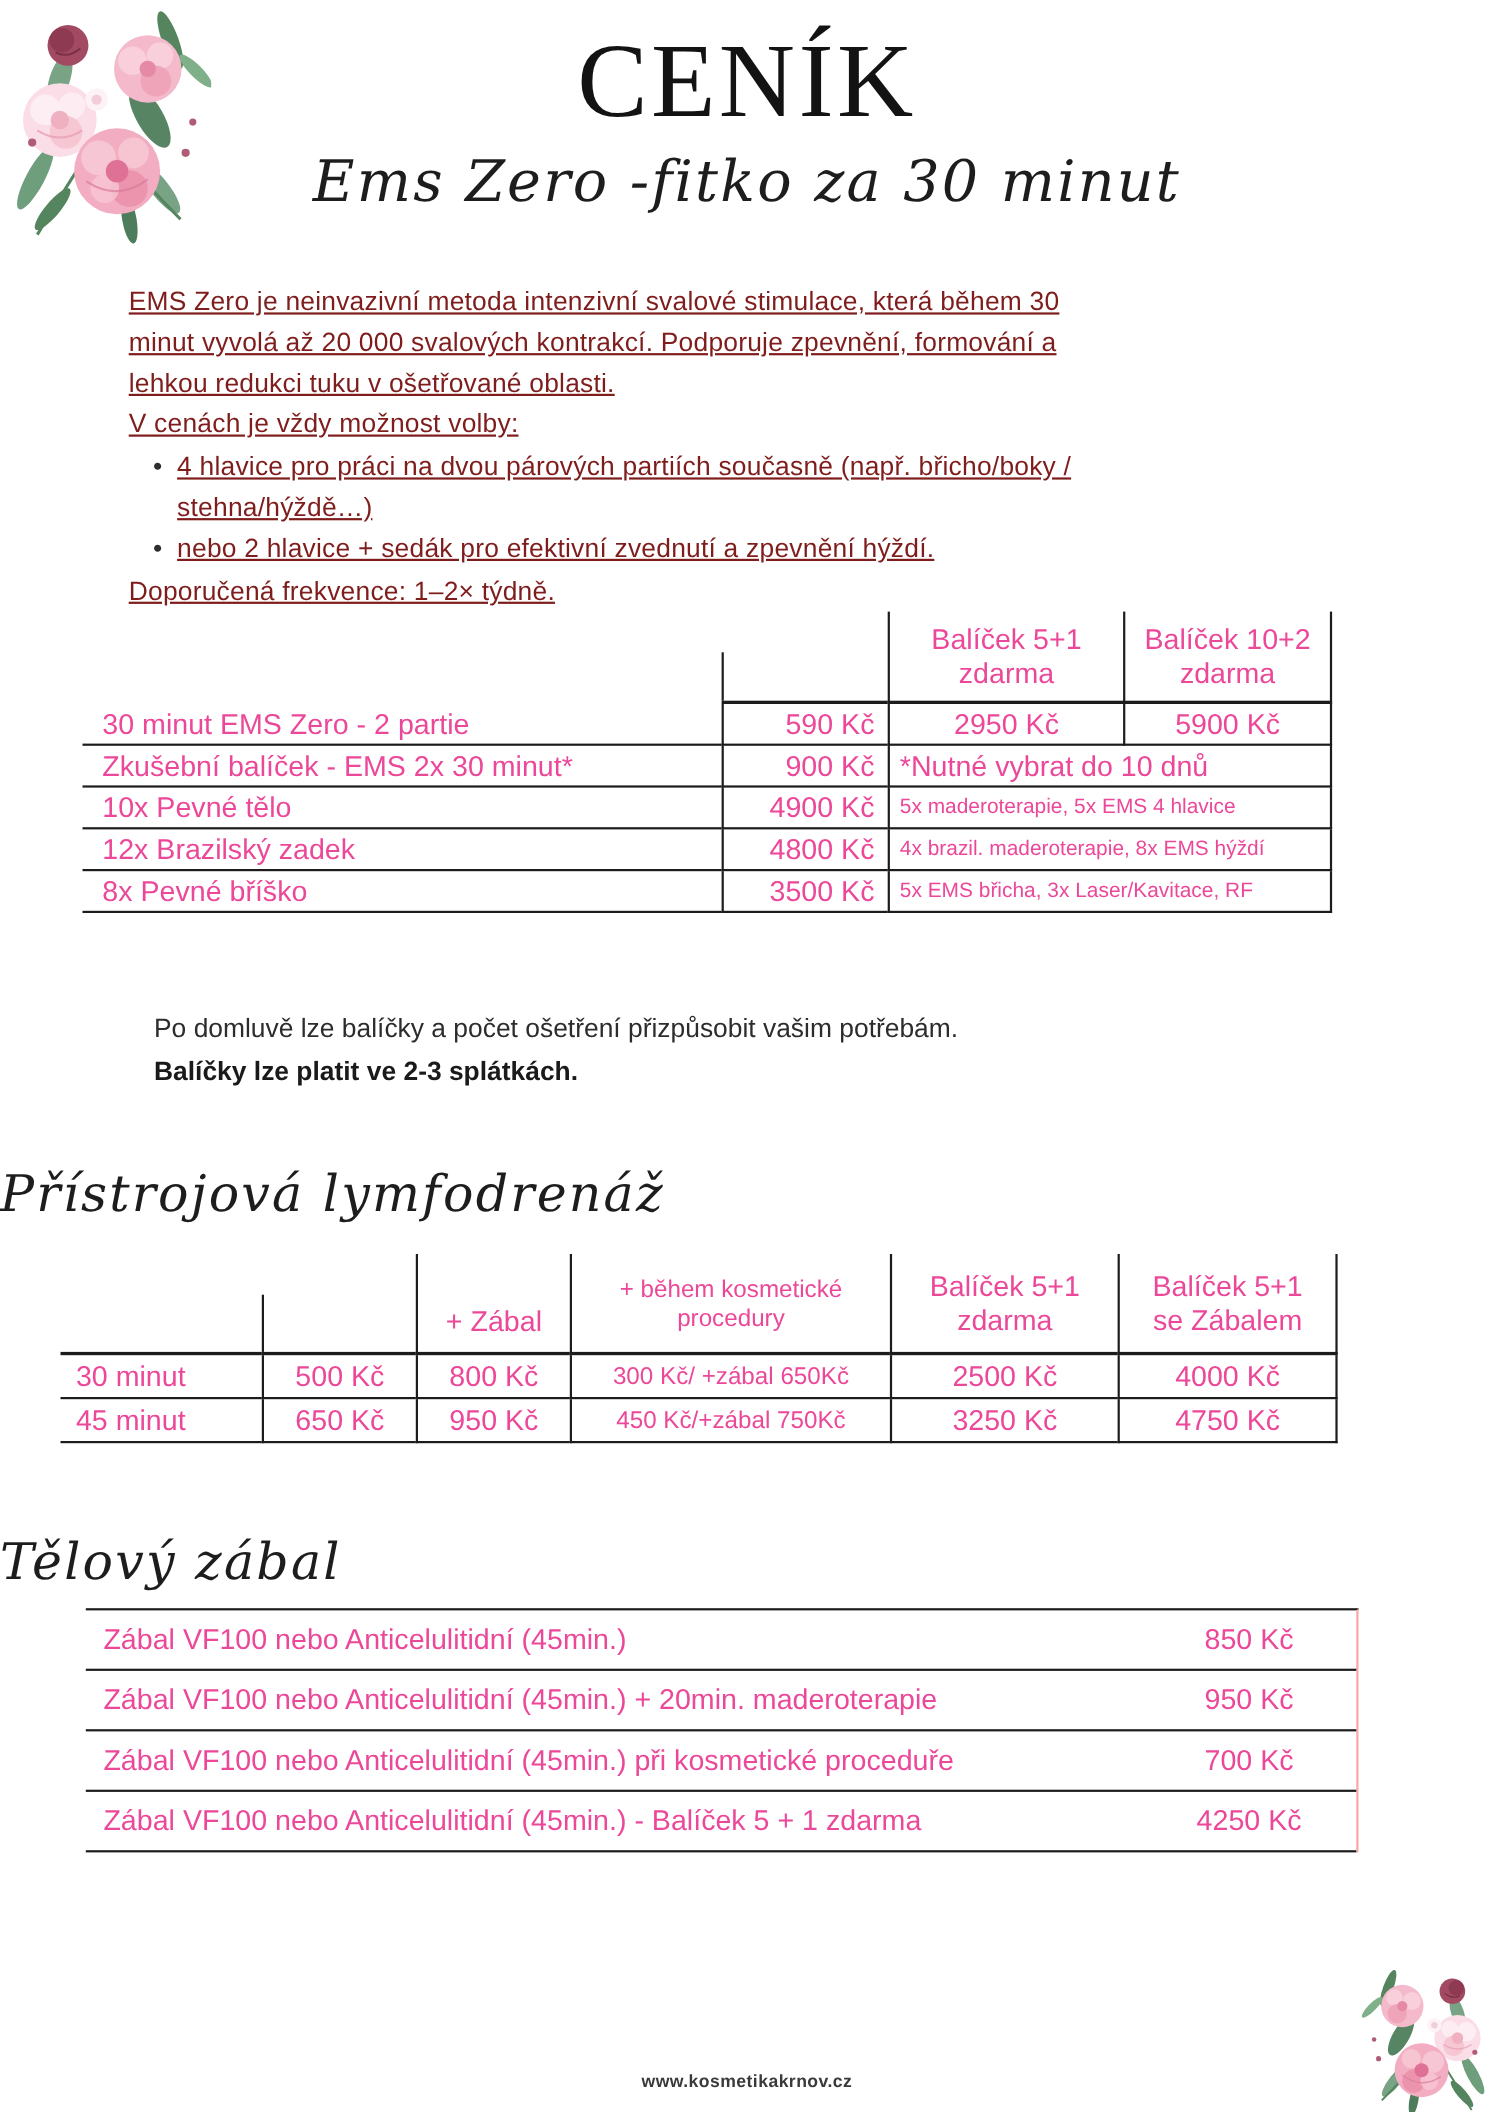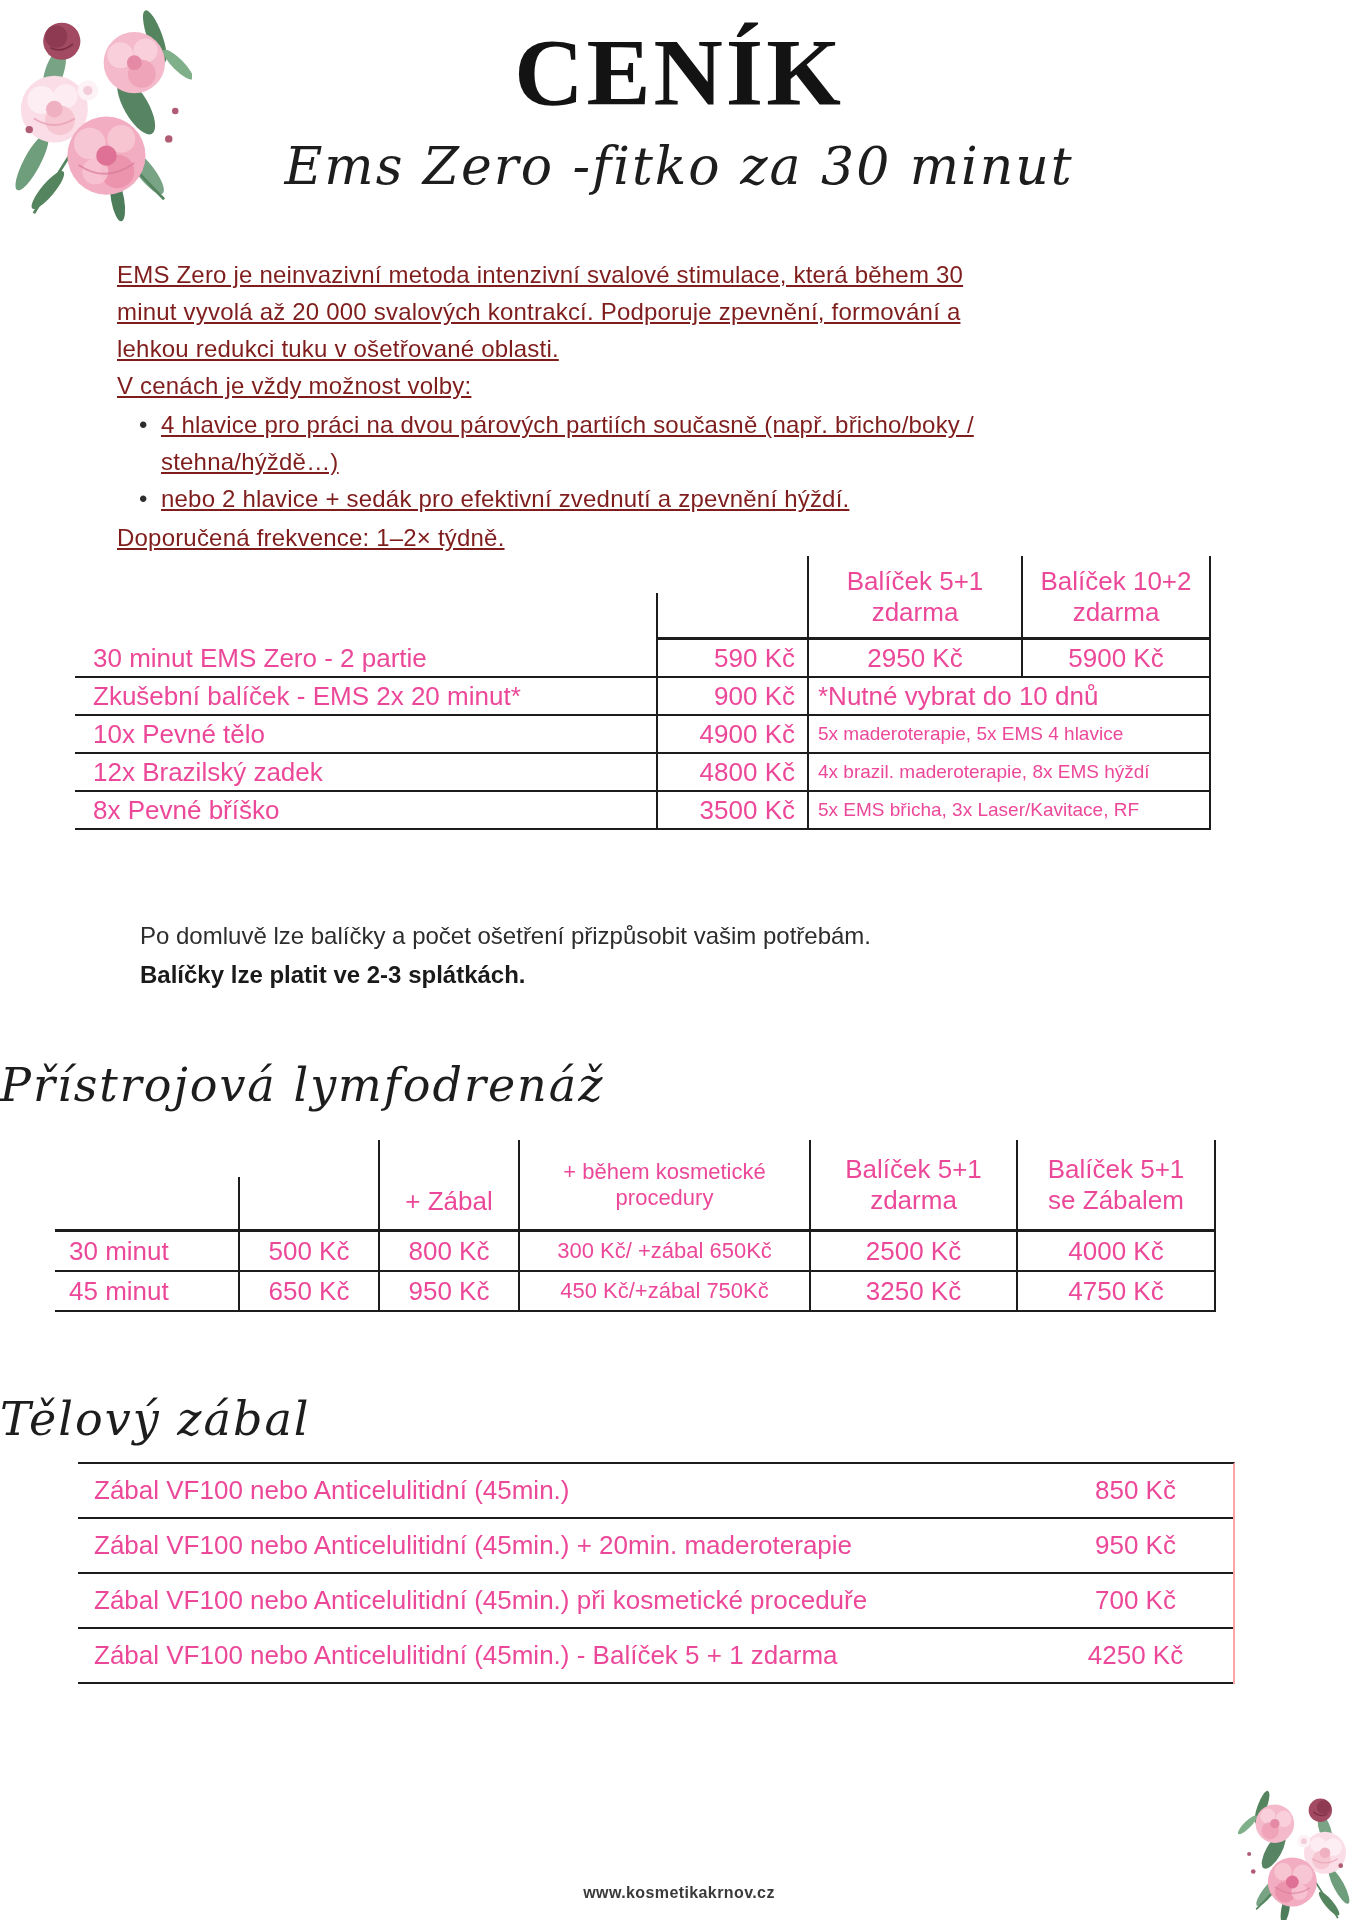--- a/index.html
+++ b/index.html
@@ -14,21 +14,21 @@
   .pre{white-space:pre-line;}
 
   
   .flower-tl{position:absolute;left:6px;top:-4px;}
   .flower-br{position:absolute;left:1236px;top:1784px;transform:scaleX(-1);}
 
   
   .title{
     position:absolute;top:20px;left:0;right:0;text-align:center;
     font-family:"Liberation Serif", serif;
-    font-size:96px;line-height:1.1;font-weight:700;color:#131313;
+    font-size:96px;line-height:1.1;font-weight:400;color:#131313;
     letter-spacing:3px;
   }
   .subtitle{
     position:absolute;top:136px;left:0;right:0;text-align:center;
     font-family:"DejaVu Serif", serif;font-style:italic;
     font-size:52px;color:#1d1d1d;letter-spacing:2px;
   }
   .script-heading{
     position:absolute;left:0;right:0;
     font-family:"DejaVu Serif", serif;font-style:italic;
@@ -176,21 +176,21 @@
     <div class="cell hcell c pre bl bbh">Balíček 5+1
 zdarma</div>
     <div class="cell hcell c pre bl br bbh">Balíček 10+2
 zdarma</div>
 
     <div class="cell name bb">30 minut EMS Zero - 2 partie</div>
     <div class="cell price r bl bb">590 Kč</div>
     <div class="cell c bl bb">2950 Kč</div>
     <div class="cell c bl br bb">5900 Kč</div>
 
-    <div class="cell name bb">Zkušební balíček - EMS 2x 20 minut*</div>
+    <div class="cell name bb">Zkušební balíček - EMS 2x 30 minut*</div>
     <div class="cell price r bl bb">900 Kč</div>
     <div class="cell note-big bl br bb">*Nutné vybrat do 10 dnů</div>
 
     <div class="cell name bb">10x Pevné tělo</div>
     <div class="cell price r bl bb">4900 Kč</div>
     <div class="cell note bl br bb">5x maderoterapie, 5x EMS 4 hlavice</div>
 
     <div class="cell name bb">12x Brazilský zadek</div>
     <div class="cell price r bl bb">4800 Kč</div>
     <div class="cell note bl br bb">4x brazil. maderoterapie, 8x EMS hýždí</div>

